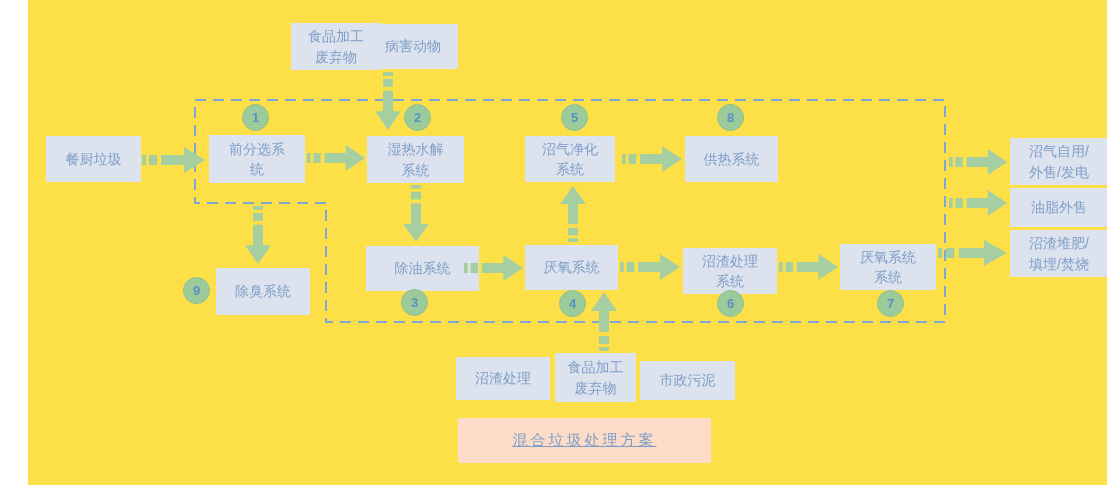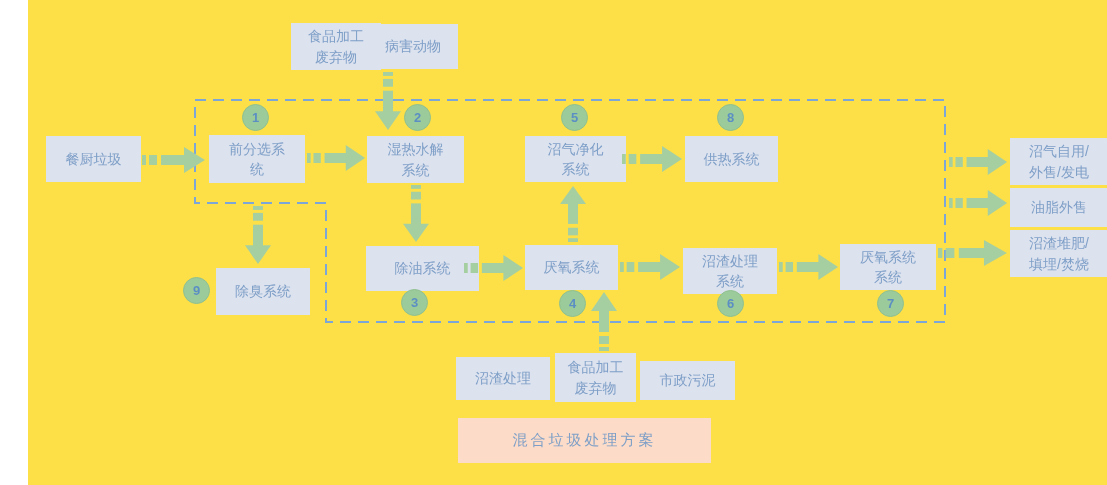--- a/index.html
+++ b/index.html
@@ -13,21 +13,21 @@
     display:flex;align-items:center;justify-content:center;
     text-align:center;white-space:pre-line;
     font-size:14px;line-height:1.45;
     box-sizing:border-box;
   }
   .plan{
     position:absolute;
     background:var(--plan-fill,#fcdcc8);
     color:var(--box-text,#7e9fc7);
     display:flex;align-items:center;justify-content:center;
-    font-size:15px;letter-spacing:3px;
+    font-size:15px;letter-spacing:3px;text-decoration:underline;
   }
   .badge{
     position:absolute;width:27px;height:27px;border-radius:50%;
     background:var(--circle-fill,#9ccb9b);
     border:1px solid #8fc08f;
     color:var(--circle-text,#5b8fc4);
     display:flex;align-items:center;justify-content:center;
     font-size:13px;font-weight:bold;box-sizing:border-box;
   }
   .arrow{position:absolute;fill:var(--arrow,#a6cfa1);}
@@ -70,21 +70,21 @@
   <div class="box" style="left:263px;top:23px;width:90px;height:47px">食品加工
 废弃物</div>
   <div class="box" style="left:340px;top:24px;width:90px;height:45px">病害动物</div>
 
   <div class="box" style="left:181px;top:135px;width:96px;height:48px">前分选系
 统</div>
 
   <div class="box" style="left:18px;top:136px;width:95px;height:46px">餐厨垃圾</div>
   <div class="box" style="left:339px;top:136px;width:97px;height:47px">湿热水解
 系统</div>
-  <div class="box" style="left:497px;top:136px;width:101px;height:46px">沼气净化
+  <div class="box" style="left:497px;top:136px;width:90px;height:46px">沼气净化
 系统</div>
   <div class="box" style="left:657px;top:136px;width:93px;height:46px">供热系统</div>
 
   <div class="box" style="left:338px;top:246px;width:113px;height:45px">除油系统</div>
   <div class="box" style="left:497px;top:245px;width:93px;height:45px">厌氧系统</div>
   <div class="box" style="left:655px;top:248px;width:94px;height:46px">沼渣处理
 系统</div>
   <div class="box" style="left:812px;top:244px;width:96px;height:46px">厌氧系统
 系统</div>
   <div class="box" style="left:188px;top:268px;width:94px;height:47px">除臭系统</div>

